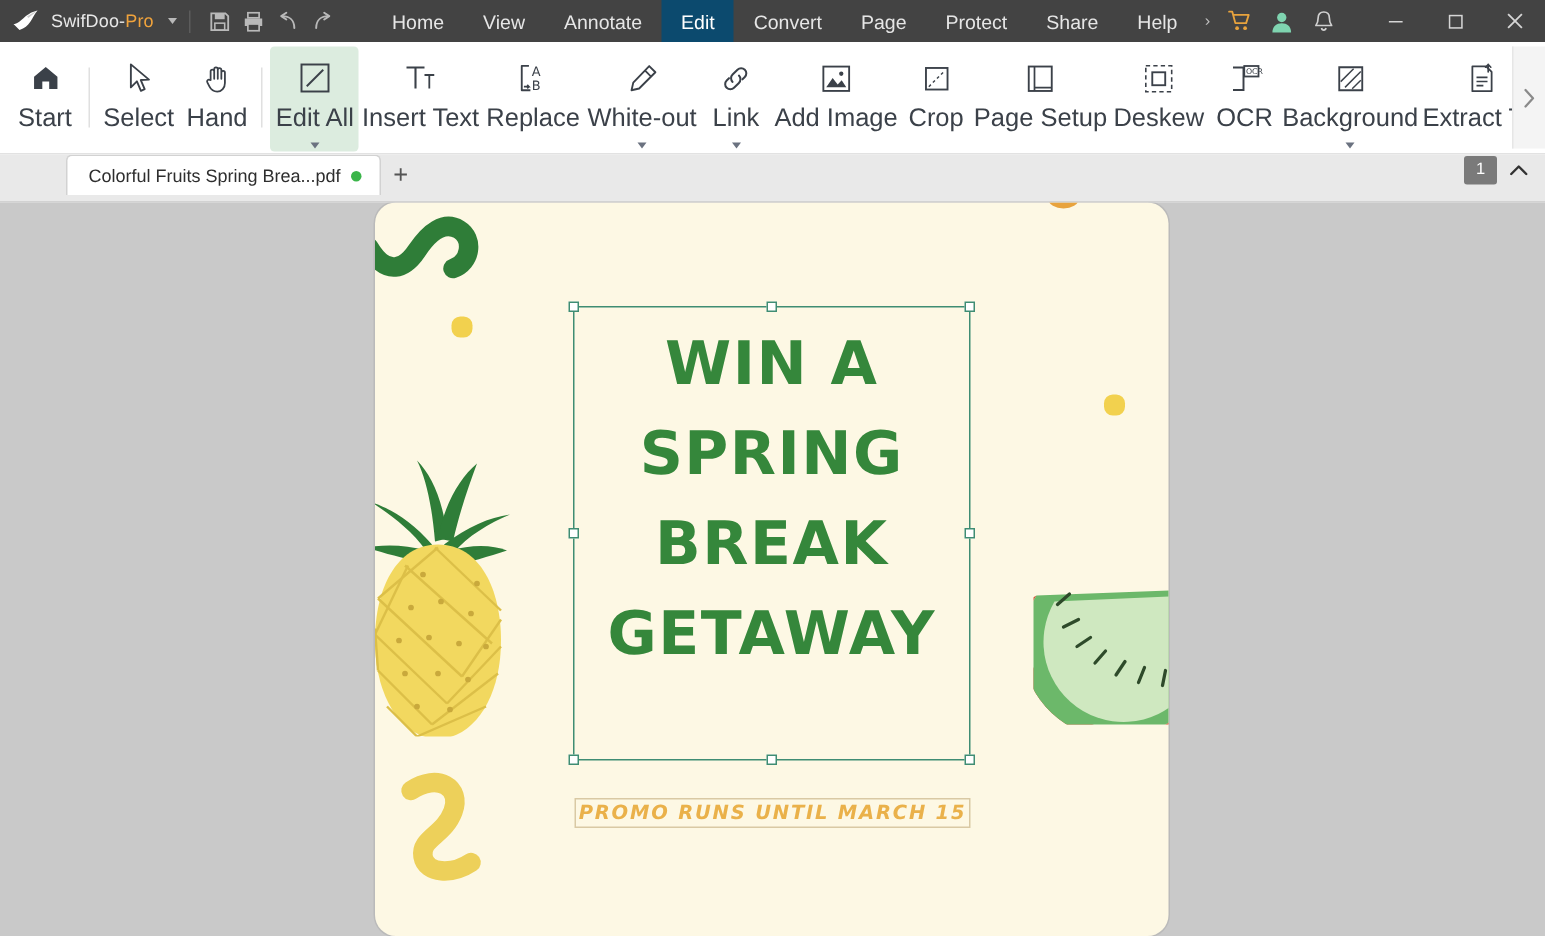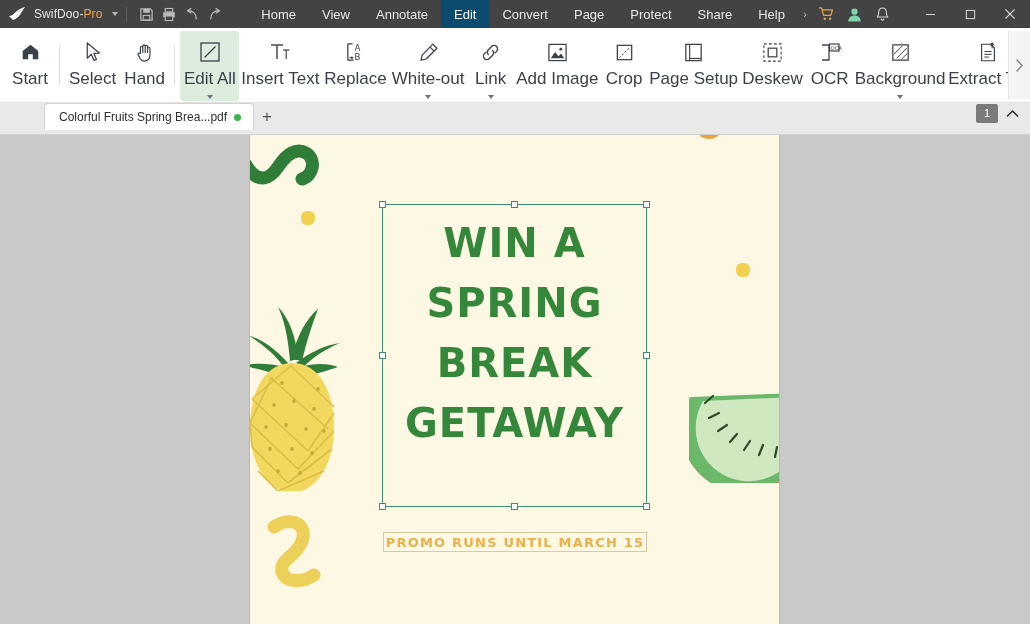--- a/index.html
+++ b/index.html
@@ -92,20 +92,21 @@
 
   
   .workspace {
     height:489px; background:#c9c9c9; position:relative; overflow:hidden;
     display:flex; justify-content:center;
   }
   .page {
     width:529px; height:489px; background:#fdf8e4; position:relative; overflow:hidden;
     box-shadow:0 0 0 1px rgba(0,0,0,.07);
     margin-left:-1px;
+    border-radius:14px;
   }
 
   
   .deco { position:absolute; }
   .ydot { border-radius:42%; background:#f2d14e; }
 
   
   .selbox {
     position:absolute; left:132px; top:69px; width:265px; height:303px;
     border:1px solid #3f8d73;
@@ -122,21 +123,21 @@
     position:absolute; left:0; right:0; top:8px;
     text-align:center; color:#35873b;
     font-family:"DejaVu Sans", sans-serif;
     font-weight:bold; font-size:40px; line-height:60px;
     letter-spacing:1px;
   }
   .headline div { white-space:nowrap; }
 
   .promobox {
     position:absolute; left:133px; top:397px; width:264px; height:20px;
-    border:1px solid #d9c9a4; display:flex; align-items:center; justify-content:center;
+    border:1px solid #d9c9a4; display:flex; align-items:center; justify-content:center;font-style:italic;
   }
   .promotext {
     color:#eab14a; font-size:13px; font-weight:bold; letter-spacing:1.2px;
     font-family:"DejaVu Sans", sans-serif; white-space:nowrap;
   }
 
   .svg-abs { position:absolute; display:block; }
 </style>
 </head>
 <body>

